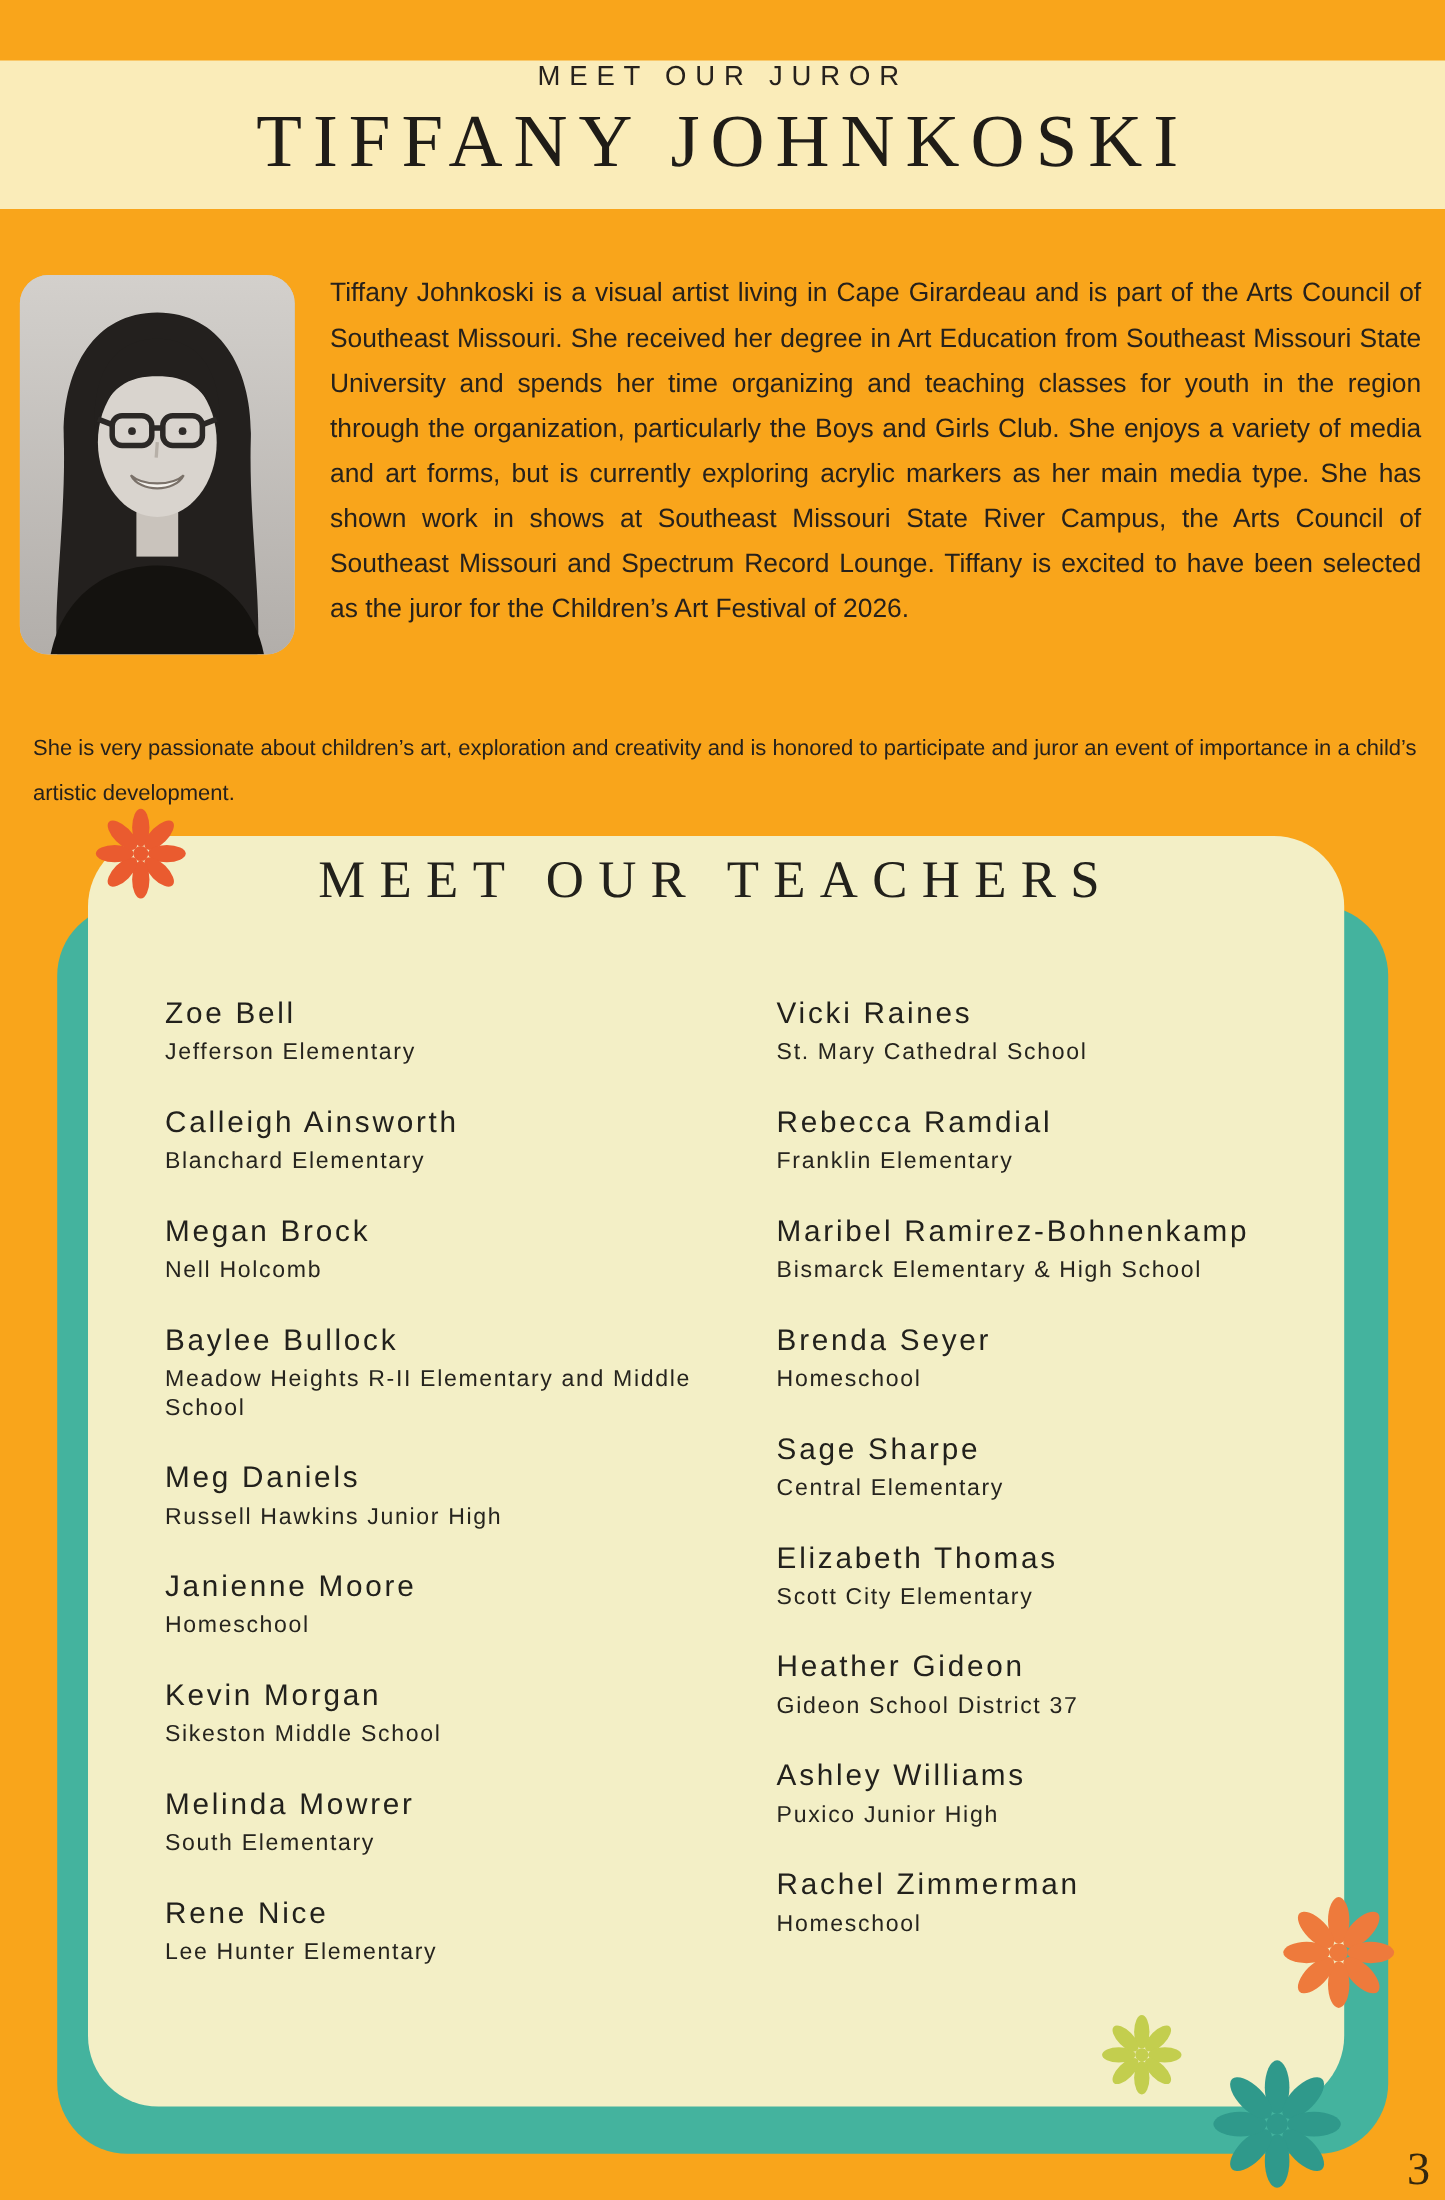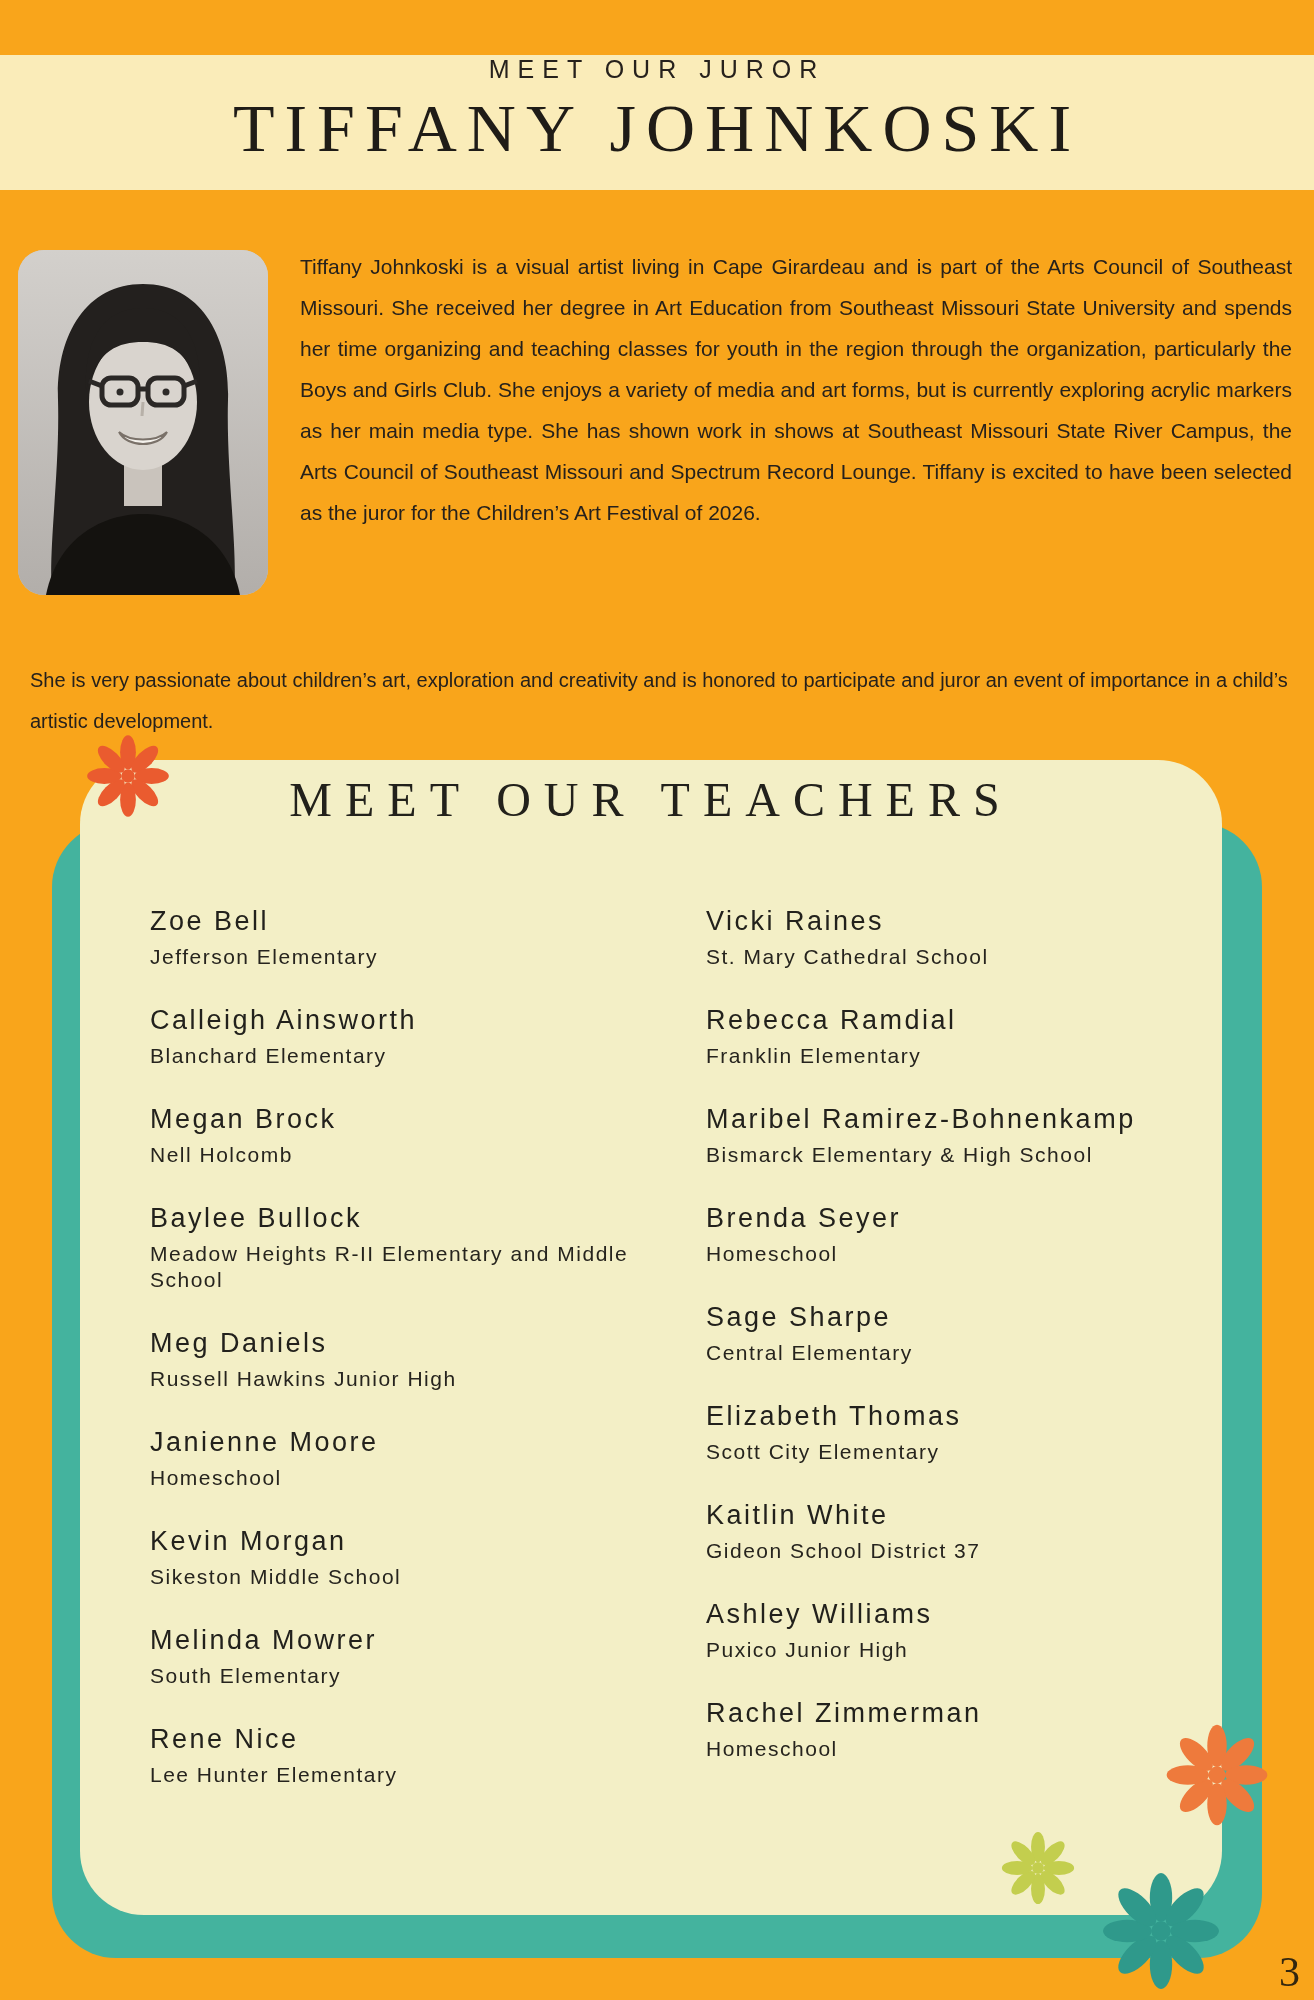--- a/index.html
+++ b/index.html
@@ -21,21 +21,21 @@
     font-weight: 500; color: #1F1C17;
   }
   
   .photo {
     position: absolute; left: 18px; top: 250px; width: 250px; height: 345px;
     border-radius: 26px; overflow: hidden; background: #C9C6C2;
   }
   .photo svg { display: block; width: 100%; height: 100%; }
   .bio {
     position: absolute; left: 300px; top: 246px; width: 992px; margin: 0;
-    font-size: 21px; line-height: 41px; text-align: justify; color: var(--ink, #26211C);
+    font-size: 24px; line-height: 41px; text-align: justify; color: var(--ink, #26211C);
   }
   .note {
     position: absolute; left: 30px; top: 660px; width: 1262px; margin: 0;
     font-size: 20px; line-height: 41px; color: var(--ink, #26211C);
   }
   
   .card-teal {
     position: absolute; left: 52px; top: 823px; width: 1210px; height: 1135px;
     border-radius: 64px; background: var(--teal, #44B39E);
   }
@@ -187,21 +187,21 @@
       </div>
       <div class="teacher">
         <div class="t-name">Sage Sharpe</div>
         <div class="t-school">Central Elementary</div>
       </div>
       <div class="teacher">
         <div class="t-name">Elizabeth Thomas</div>
         <div class="t-school">Scott City Elementary</div>
       </div>
       <div class="teacher">
-        <div class="t-name">Kaitlin White</div>
+        <div class="t-name">Heather Gideon</div>
         <div class="t-school">Gideon School District 37</div>
       </div>
       <div class="teacher">
         <div class="t-name">Ashley Williams</div>
         <div class="t-school">Puxico Junior High</div>
       </div>
       <div class="teacher">
         <div class="t-name">Rachel Zimmerman</div>
         <div class="t-school">Homeschool</div>
       </div>

